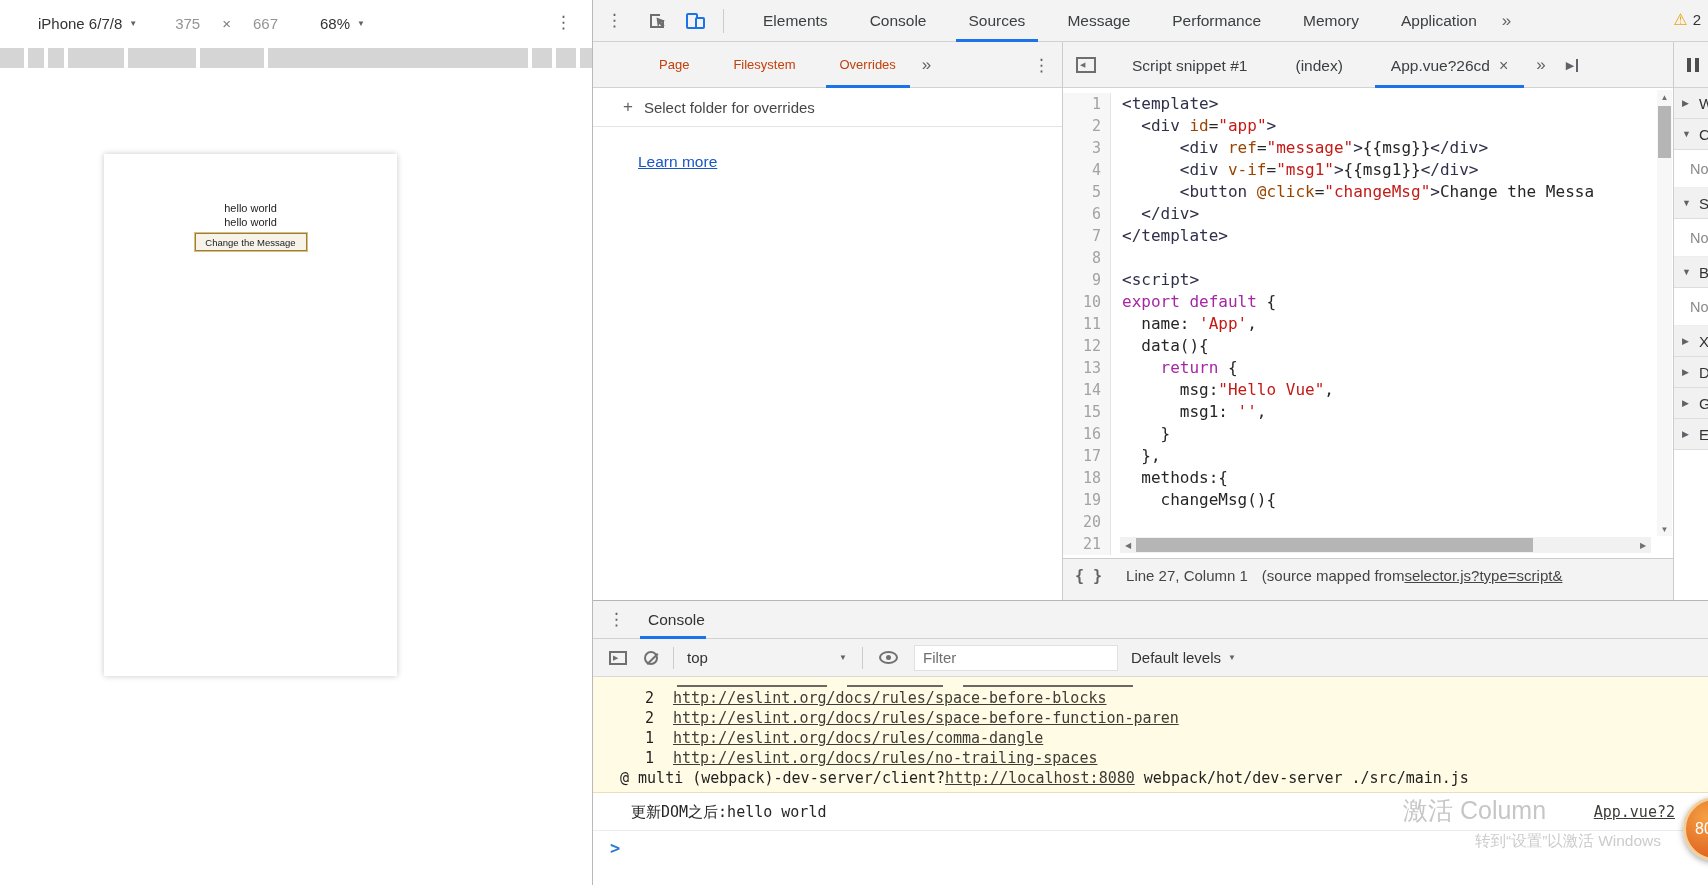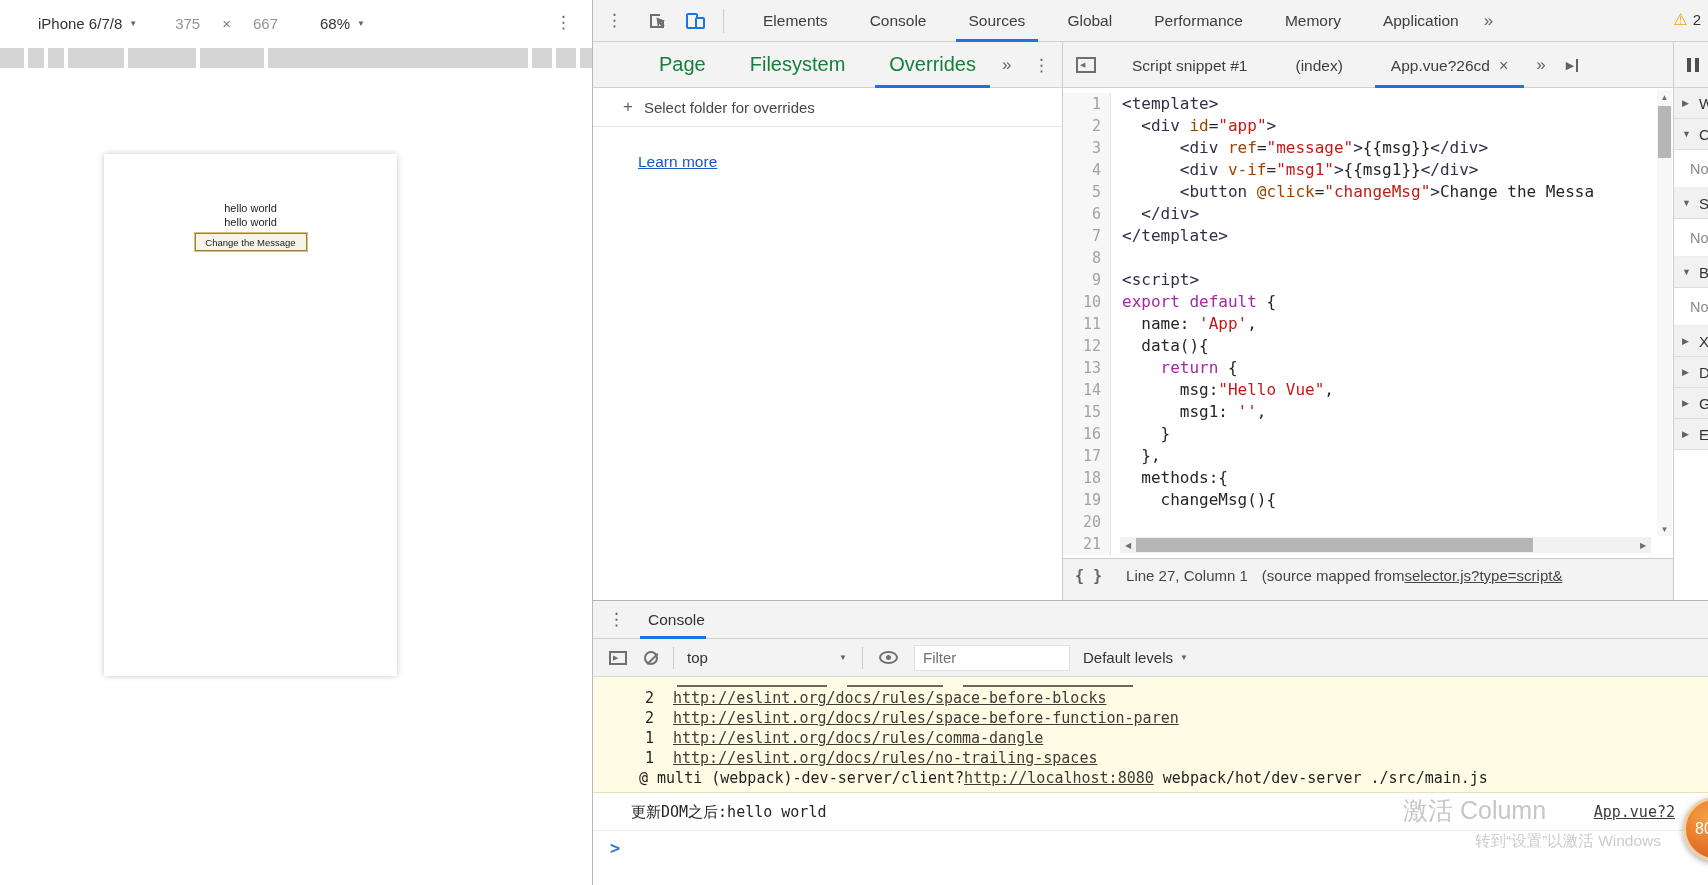--- a/index.html
+++ b/index.html
@@ -38,21 +38,21 @@
   .main-tabs{display:flex;margin-left:18px;height:42px;}
   .mtab{padding:0 21px;line-height:41px;font-size:15.5px;color:#3c4043;position:relative;cursor:pointer;white-space:nowrap;}
   .mtab.active::after,.ntab.active::after,.etab.active::after{content:"";position:absolute;left:8px;right:8px;bottom:0;height:3px;background:#1a73e8;}
   .chev2{color:#5f6368;font-size:17px;margin-left:4px;}
   .warn-badge{position:absolute;right:8px;top:10px;display:flex;align-items:center;font-size:15px;color:#333;}
   .warn-tri{color:#f0a30a;font-size:16px;margin-right:5px;}
   
   .subrow{position:absolute;left:0;top:42px;width:1116px;height:46px;background:#f3f3f3;border-bottom:1px solid #d2d2d2;}
   .nav-strip{position:absolute;left:0;top:0;width:470px;height:46px;border-right:1px solid #ccc;display:flex;align-items:center;}
   .nav-tabs{display:flex;margin-left:44px;height:46px;}
-  .ntab{padding:0 22px;line-height:45px;font-size:20px;color:#15803d;position:relative;cursor:pointer;white-space:nowrap;}
+  .ntab{padding:0 22px;line-height:45px;font-size:13px;color:#c2410c;position:relative;cursor:pointer;white-space:nowrap;}
   .nav-kebab{position:absolute;right:12px;top:15px;}
   .ed-strip{position:absolute;left:470px;top:0;width:610px;height:46px;display:flex;align-items:center;}
   .navig-ic{margin-left:13px;width:20px;height:16px;border:2px solid #6e6e6e;display:flex;align-items:center;color:#6e6e6e;font-size:7px;padding-left:2px;}
   .ed-tabs{display:flex;margin-left:12px;height:46px;}
   .etab{padding:0 24px;line-height:45px;font-size:15.5px;color:#3c4043;position:relative;cursor:pointer;display:flex;align-items:center;white-space:nowrap;}
   .etab .close-x{margin-left:9px;color:#5f6368;font-size:16px;cursor:pointer;}
   .playbar-ic{margin-left:20px;display:flex;align-items:center;color:#5f6368;}
   .playbar-ic .tri{font-size:11px;}
   .playbar-ic .bar{width:2px;height:13px;background:#5f6368;margin-left:2px;}
   .side-top{position:absolute;left:1080px;top:0;width:628px;height:46px;border-left:1px solid #ccc;display:flex;align-items:center;}
@@ -102,32 +102,32 @@
   .d-underline{position:absolute;left:47px;bottom:-1px;width:66px;height:3px;background:#1a73e8;}
   .d-toolbar{height:38px;background:#f3f3f3;border-bottom:1px solid #d9d9d9;display:flex;align-items:center;}
   .panel-ic{margin-left:16px;width:18px;height:14px;border:2px solid #707070;display:flex;align-items:center;color:#707070;font-size:7px;padding-left:2px;}
   .block-ic{margin-left:17px;width:14px;height:14px;border:2px solid #707070;border-radius:50%;position:relative;}
   .block-ic::after{content:"";position:absolute;left:-1px;top:5px;width:15px;height:2px;background:#707070;transform:rotate(-45deg);}
   .tsep{width:1px;height:22px;background:#ccc;margin-left:15px;}
   .ctx-dd{margin-left:13px;width:160px;display:flex;justify-content:space-between;align-items:center;
     font-size:15px;color:#333;cursor:pointer;}
   .eye-ic{margin-left:16px;width:19px;height:13px;border:2px solid #707070;border-radius:50% / 50%;position:relative;}
   .eye-ic::after{content:"";position:absolute;left:5px;top:2px;width:5px;height:5px;border-radius:50%;background:#707070;}
-  .filter-in{margin-left:16px;width:156px;height:26px;border:1px solid #e0e0e0;background:#fff;font-size:15px;
+  .filter-in{margin-left:16px;width:204px;height:26px;border:1px solid #e0e0e0;background:#fff;font-size:15px;
     padding:0 8px;color:#333;font-family:"Liberation Sans",sans-serif;}
   .filter-in::placeholder{color:#6f6f6f;}
   .levels-dd{margin-left:13px;display:flex;align-items:center;font-size:15px;color:#333;cursor:pointer;}
   .d-msgs{font-family:"DejaVu Sans Mono","Liberation Mono",monospace;font-size:15px;}
   .clip-row{height:11px;background:#fffbe5;position:relative;overflow:hidden;}
   .clip-row i{position:absolute;top:8px;height:2px;background:#6a6860;}
   .wrow{height:20px;line-height:20px;background:#fffbe5;display:flex;white-space:nowrap;}
   .wcount{flex:none;width:28px;margin-left:52px;color:#1f1f1f;}
   .wrow a,.trow2 a,.lsrc{color:#3f3d38;text-decoration:underline;cursor:pointer;}
   .trow{height:20px;line-height:20px;background:#fffbe5;padding-left:46px;color:#1f1f1f;white-space:nowrap;}
-  .trow2{height:25px;line-height:21px;background:#fffbe5;padding-left:46px;color:#1f1f1f;white-space:nowrap;
+  .trow2{height:25px;line-height:21px;background:#fffbe5;padding-left:27px;color:#1f1f1f;white-space:nowrap;
     border-bottom:1px solid #e8e0b8;}
   .lrow{height:38px;line-height:38px;background:#fff;padding-left:38px;color:#262626;border-bottom:1px solid #ececec;position:relative;white-space:nowrap;}
   .lsrc{position:absolute;right:34px;top:0;}
   .prow{height:33px;display:flex;align-items:center;}
   .chevp{margin-left:17px;color:#2c7bd3;font-weight:bold;font-size:17px;font-family:"DejaVu Sans Mono",monospace;}
   
   .wm1{position:absolute;left:810px;top:794px;font-size:25px;color:#bdbdbd;opacity:.85;z-index:5;pointer-events:none;}
   .wm2{position:absolute;left:882px;top:831px;font-size:15.5px;color:#c6c6c6;opacity:.9;z-index:5;pointer-events:none;}
   .fps-badge{position:absolute;left:1090px;top:797px;width:64px;height:64px;border-radius:50%;
     background:radial-gradient(circle at 35% 30%,#f5a044,#df6420 75%);border:3px solid #f2cf9a;
@@ -186,21 +186,21 @@
         <svg width="22" height="20" viewBox="0 0 22 20">
           <rect x="2" y="3" width="10" height="14" rx="1" fill="none" stroke="#1a73e8" stroke-width="2"></rect>
           <rect x="11" y="7" width="8" height="10" rx="1" fill="#f3f3f3" stroke="#1a73e8" stroke-width="2"></rect>
         </svg>
       </span>
       <span class="vsep"></span>
       <div class="main-tabs" id="main-tabs">
           <div class="mtab">Elements</div>
           <div class="mtab">Console</div>
           <div class="mtab active">Sources</div>
-          <div class="mtab">Global</div>
+          <div class="mtab">Message</div>
           <div class="mtab">Performance</div>
           <div class="mtab">Memory</div>
           <div class="mtab">Application</div>
         </div>
       <span class="chev2">»</span>
       <span class="warn-badge">
         <span class="warn-tri">⚠</span>
         <span>2</span>
       </span>
     </div>

